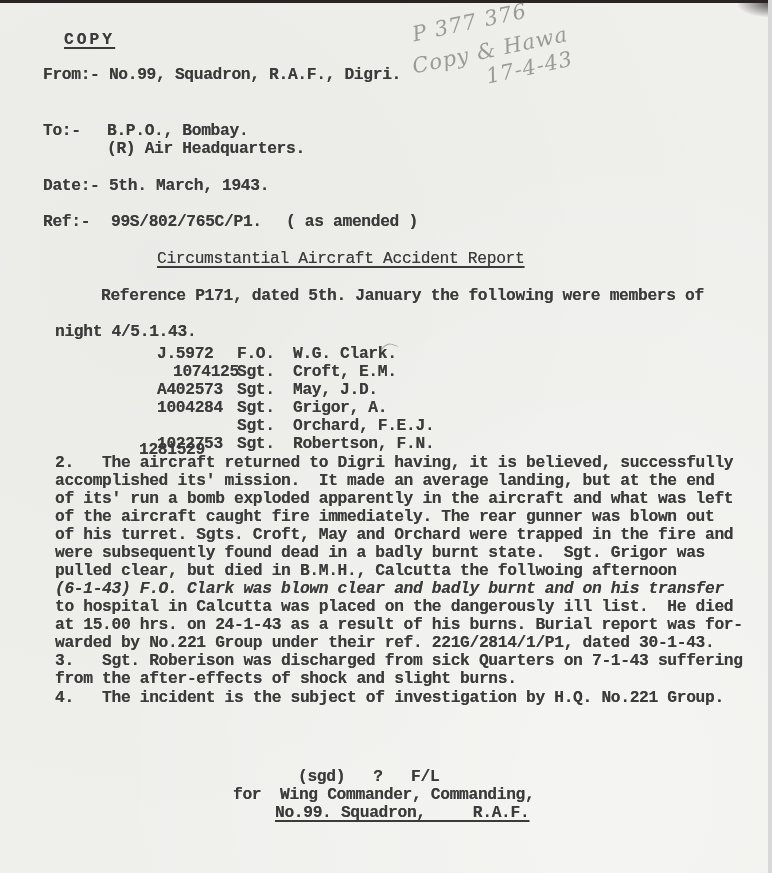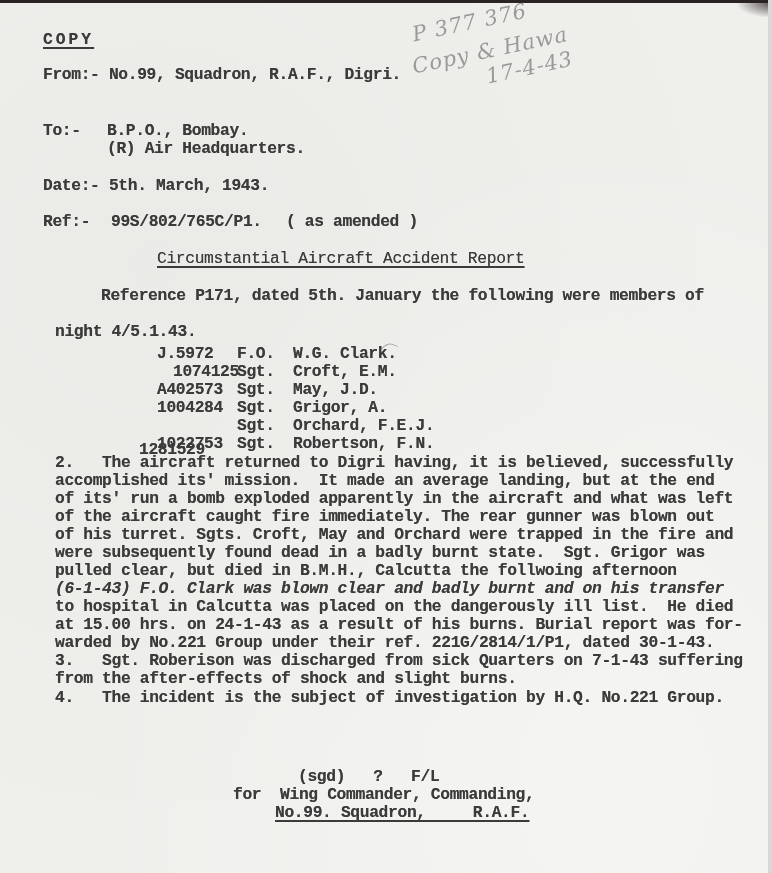--- a/index.html
+++ b/index.html
@@ -44,21 +44,21 @@
       left: 738px; top: 0;
       width: 34px; height: 14px;
       background: radial-gradient(ellipse at 100% 0%, rgba(60,55,55,0.85), rgba(60,55,55,0) 75%);
     }
     .line {
       position: absolute;
       white-space: pre;
       line-height: 18px;
     }
     .ul { text-decoration: underline; text-underline-offset: 3px; text-decoration-thickness: 1.5px; }
-    .copy-title { letter-spacing: 3px; }
+    .copy-title { letter-spacing: 3px; margin-left: 21px; }
     .handwriting {
       position: absolute;
       font-family: "DejaVu Serif", serif;
       font-style: italic;
       font-weight: normal;
       color: #9a9a98;
       text-shadow: none;
       letter-spacing: 1px;
       transform: rotate(-12deg);
       transform-origin: left top;

